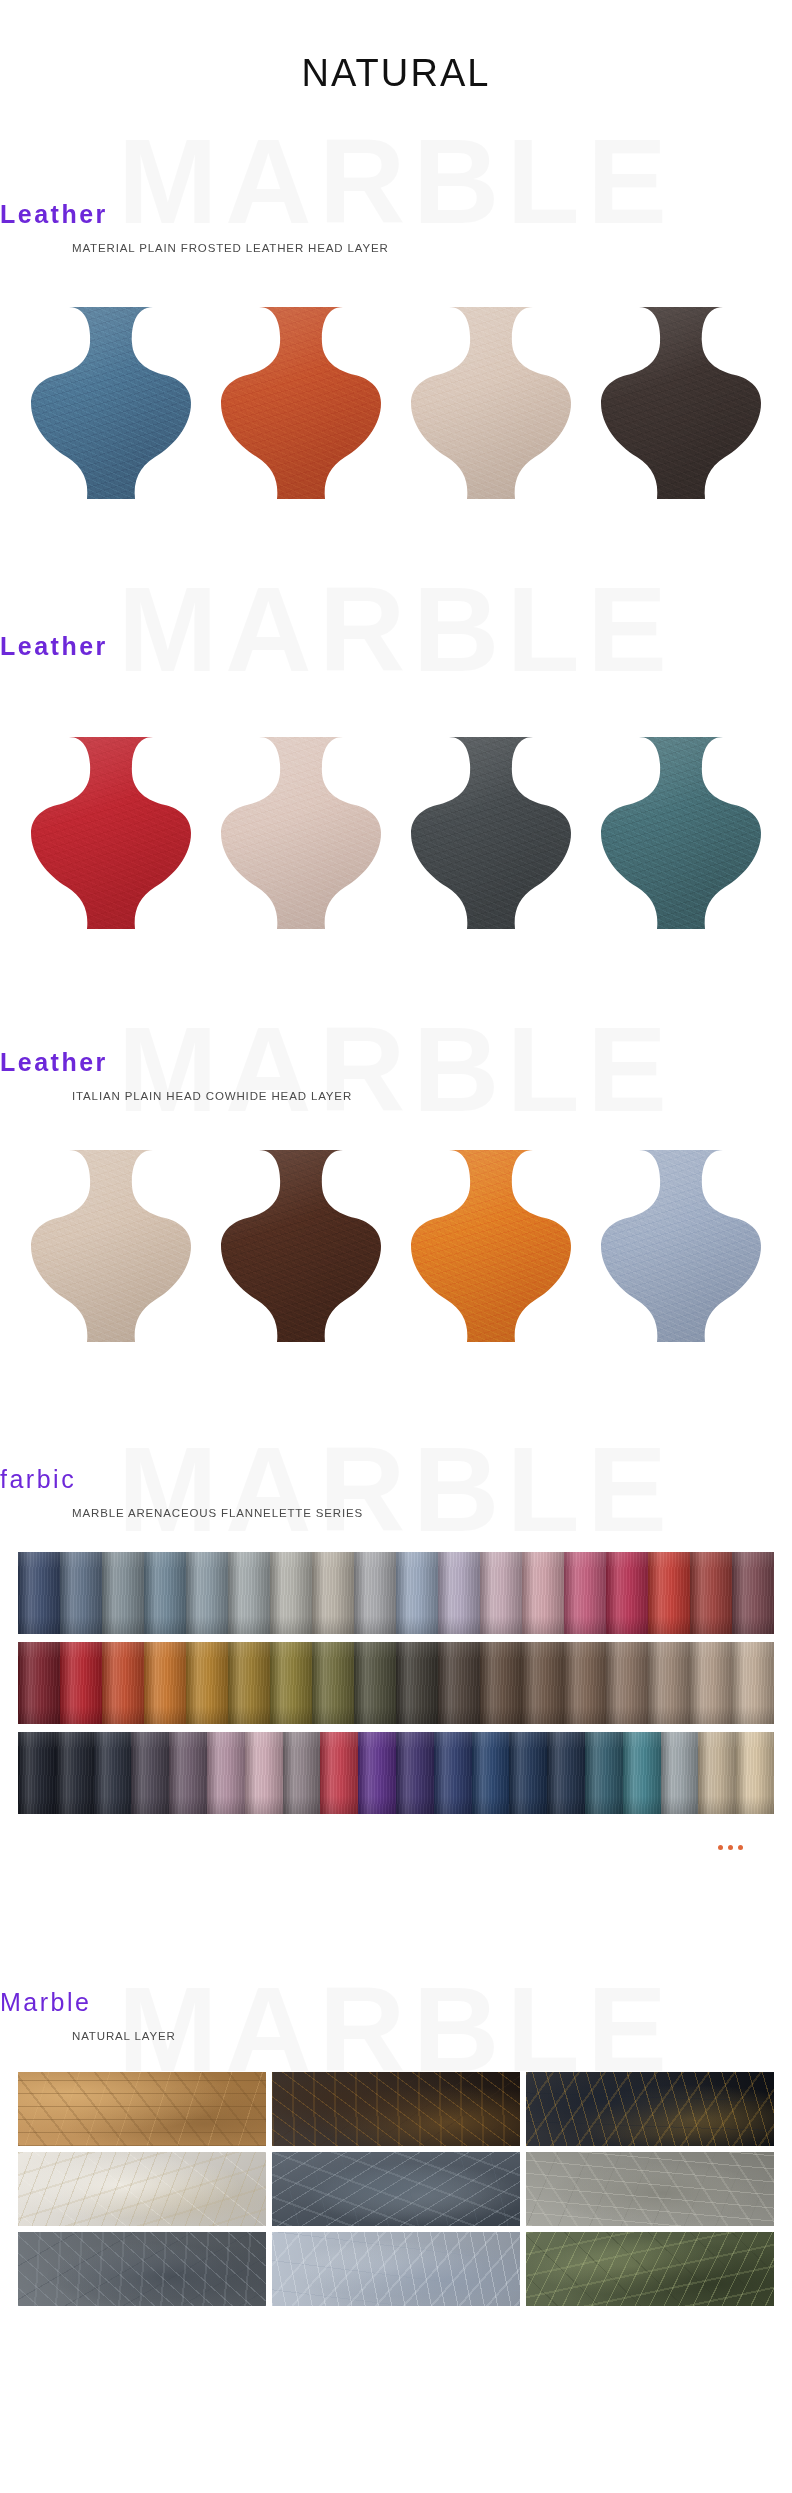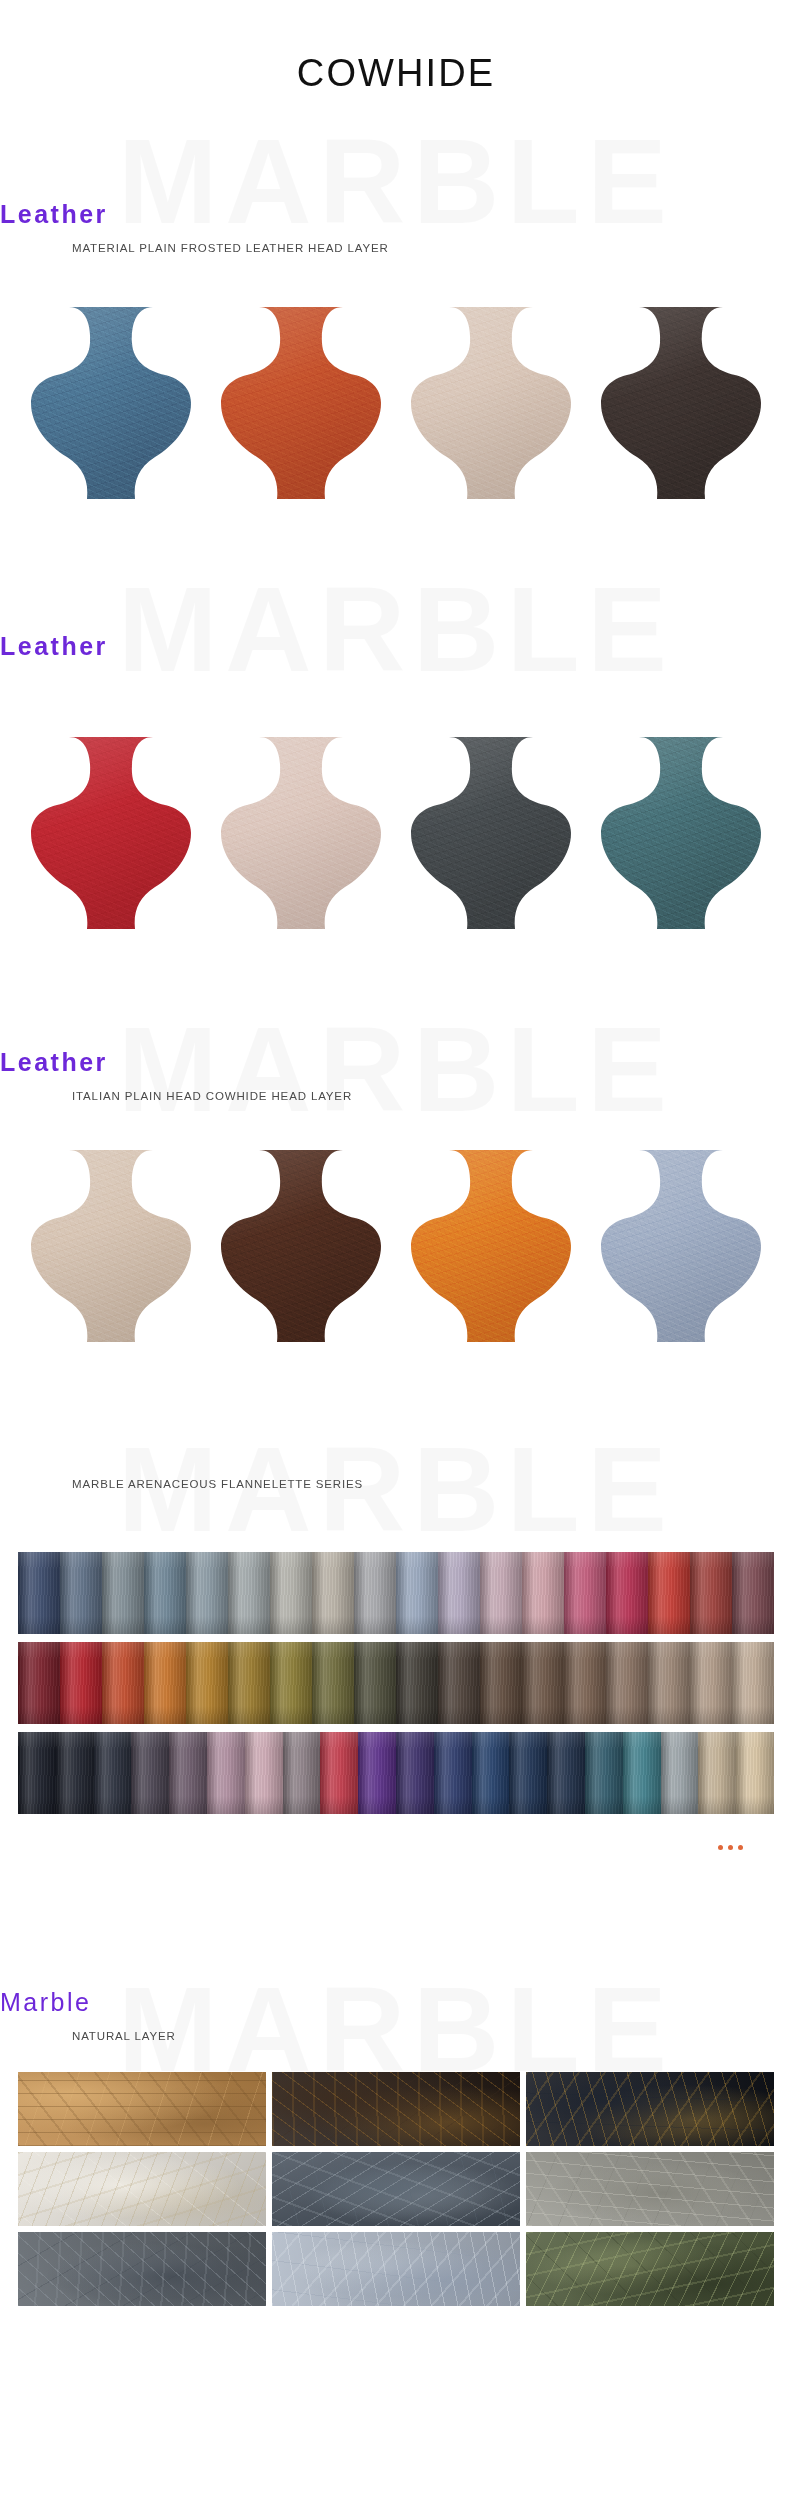--- a/index.html
+++ b/index.html
@@ -150,21 +150,21 @@
 <body>
 
 <div class="page">
 
   <div class="watermark" style="top:112px;font-size:120px;">MARBLE</div>
   <div class="watermark" style="top:560px;font-size:120px;">MARBLE</div>
   <div class="watermark" style="top:1000px;font-size:120px;">MARBLE</div>
   <div class="watermark" style="top:1420px;font-size:120px;">MARBLE</div>
   <div class="watermark" style="top:1960px;font-size:120px;">MARBLE</div>
 
-  <div class="page-title">COWHIDE</div>
+  <div class="page-title">NATURAL</div>
 
   <div class="sec-head" style="top:200px;">
     <div class="sec-title">Leather</div>
     <div class="sec-sub">MATERIAL PLAIN FROSTED LEATHER HEAD LAYER</div>
   </div>
   <div class="hide-row" style="top:305px;">
     <div class="hide">
         <div class="hide-fill" style="background:#4a7291"></div>
         <div class="grain"></div>
         <div class="shade"></div>
@@ -233,20 +233,21 @@
         <div class="shade"></div>
       </div>
     <div class="hide">
         <div class="hide-fill" style="background:#9fadc4"></div>
         <div class="grain"></div>
         <div class="shade"></div>
       </div>
   </div>
 
   <div class="sec-head" style="top:1465px;">
+    <div class="sec-title light">farbic</div>
     <div class="sec-sub">MARBLE ARENACEOUS FLANNELETTE SERIES</div>
   </div>
   <div class="fabric-band" id="fab-band-0" style="top:1552px;">
       <div class="fab" style="background: rgb(58, 74, 107);">
         <div class="fv"></div>
         <div class="ft"></div>
       </div>
       <div class="fab" style="background: rgb(93, 111, 134);">
         <div class="fv"></div>
         <div class="ft"></div>

